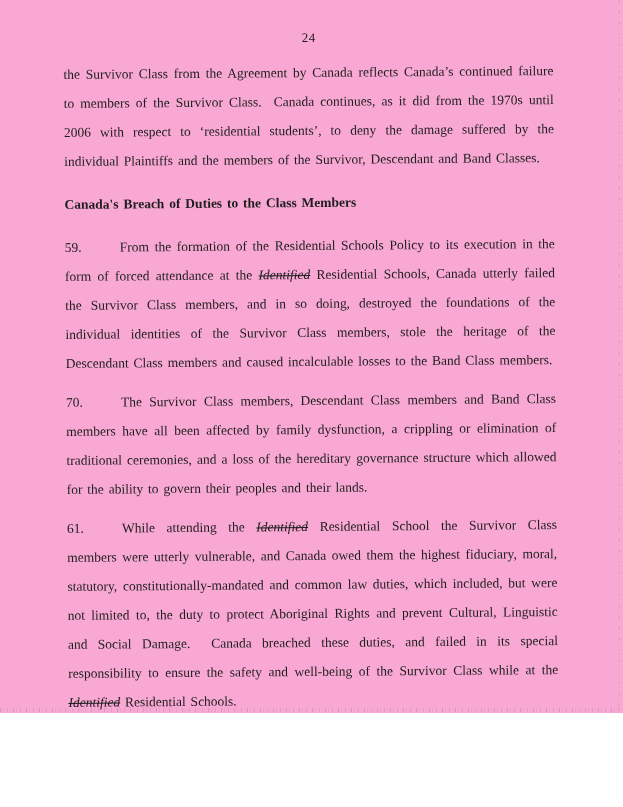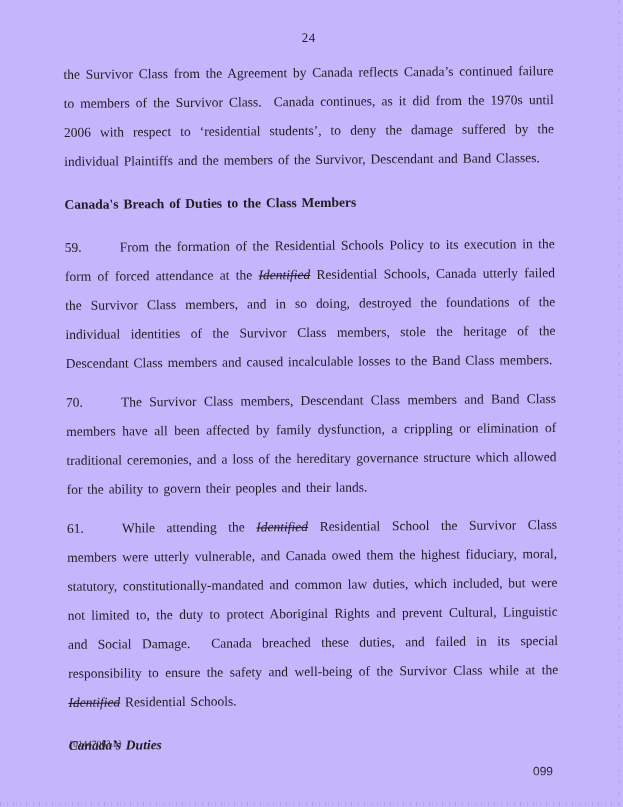--- a/index.html
+++ b/index.html
@@ -3,22 +3,22 @@
 <meta charset="utf-8">
 <style>
   html, body {
     margin: 0;
     padding: 0;
     background: #ffffff;
   }
   .sheet {
     position: relative;
     width: 623px;
-    height: 807px;
-    background: #c4b5fd;
+    height: 713px;
+    background: #f9a8d4;
     overflow: hidden;
     font-family: "Liberation Serif", "DejaVu Serif", serif;
     color: #1e1e1e;
   }
   
   .scan {
     position: absolute;
     inset: 0;
     transform: rotate(-0.45deg);
     transform-origin: 311px 400px;

